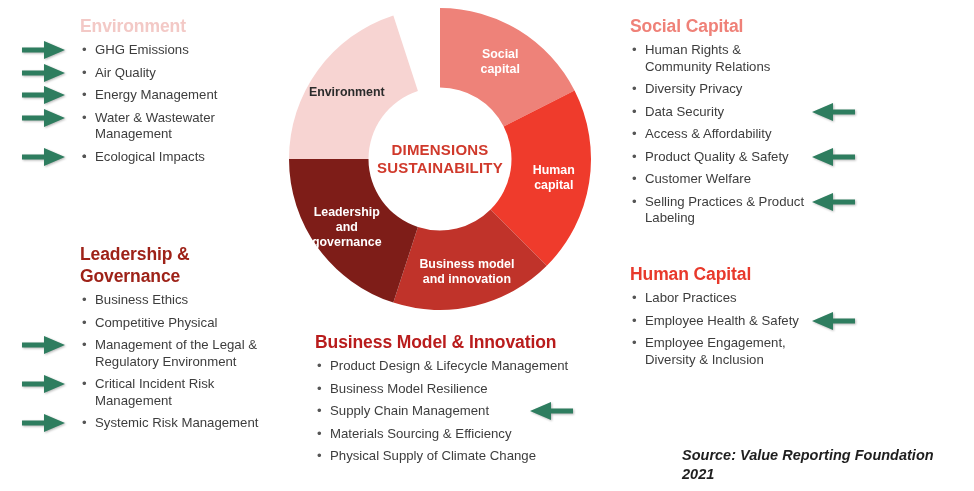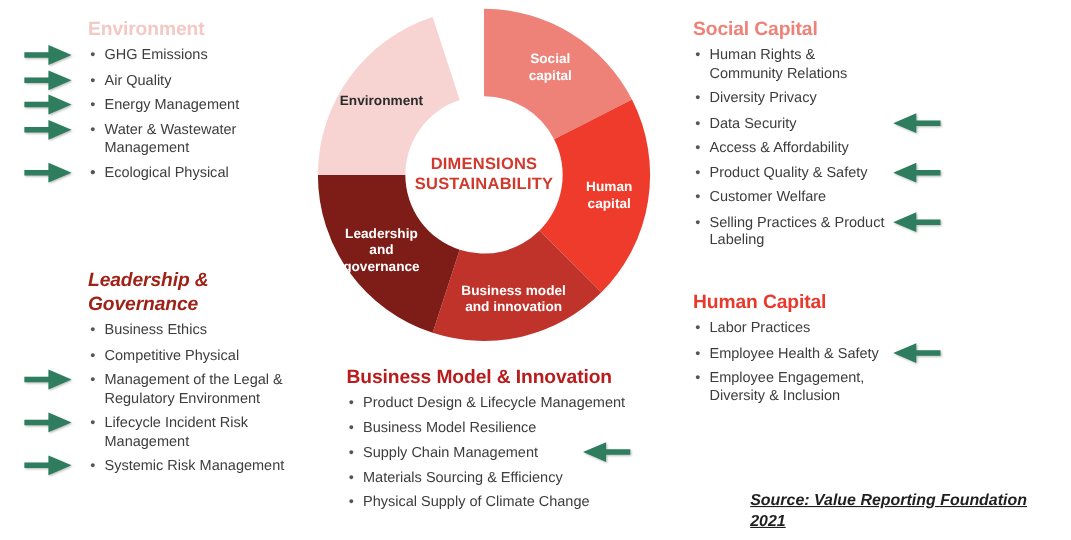--- a/index.html
+++ b/index.html
@@ -18,21 +18,21 @@
 
   .panel { position: absolute; }
 
   .sec-title {
     font-weight: bold;
     font-size: 17.5px;
     line-height: 21px;
     margin: 0 0 5px 0;
     letter-spacing: -0.1px;
   }
-  .sec-title.two-line { line-height: 22px; font-style: italic; }
+  .sec-title.two-line { line-height: 22px; }
 
   ul.items {
     list-style: none;
     margin: 0;
     padding: 0;
   }
   ul.items li {
     position: relative;
     padding-left: 15px;
     font-size: 13.2px;
@@ -95,21 +95,20 @@
   #source-note {
     position: absolute;
     left: 682px;
     top: 446px;
     width: 292px;
     font-size: 14.5px;
     line-height: 19px;
     font-style: italic;
     font-weight: bold;
     color: #1f1f1f;
-    text-decoration: underline;
   }
 </style>
 </head>
 <body>
 
 <div id="donut-wrap">
   <svg id="donut-svg" width="306" height="306" viewBox="0 0 306 306">
       <path d="M2,153.00000000000003 A151,151 0 0 1 106.33843384938291,9.390466039431828 L130.90528490219126,84.99945908489653 A71.5,71.5 0 0 0 81.5,153 Z" fill="#f7d4d2"></path>
       <text class="slice-label dark" x="59.760791398287296" y="89.75774967329248"><tspan x="59.760791398287296">Environment</tspan></text>
       <path d="M153,2 A151,151 0 0 1 287.54198515244354,84.44743453932844 L216.7069664794683,120.53967926862241 A71.5,71.5 0 0 0 153,81.5 Z" fill="#ee8279"></path>
@@ -128,34 +127,34 @@
 </div>
 
 <div class="panel" id="panel-environment" style="left:80px; top:16px; width:190px;">
   <div class="sec-title" id="title-environment" style="color: rgb(243, 201, 198);">Environment</div>
   <ul class="items" id="list-environment">
       <li><span class="bullet">•</span><span>GHG Emissions</span></li>
       <li><span class="bullet">•</span><span>Air Quality</span></li>
       <li><span class="bullet">•</span><span>Energy Management</span></li>
       <li><span class="bullet">•</span><span>Water &amp; Wastewater Management</span></li>
       <li><span class="bullet">•</span></li>
-      <li><span class="bullet">•</span><span>Ecological Physical</span></li>
+      <li><span class="bullet">•</span><span>Ecological Impacts</span></li>
     </ul>
 </div>
 
 <div class="panel" id="panel-leadership" style="left:80px; top:243px; width:200px;">
   <div class="sec-title two-line" id="title-leadership" style="color: rgb(158, 34, 24);">
     <div>Leadership &amp;</div>
     <div>Governance</div>
   </div>
   <ul class="items" id="list-leadership">
       <li><span class="bullet">•</span><span>Business Ethics</span></li>
       <li><span class="bullet">•</span><span>Competitive Physical</span></li>
       <li><span class="bullet">•</span><span>Management of the Legal &amp; Regulatory Environment</span></li>
-      <li><span class="bullet">•</span><span>Lifecycle Incident Risk Management</span></li>
+      <li><span class="bullet">•</span><span>Critical Incident Risk Management</span></li>
       <li><span class="bullet">•</span><span>Systemic Risk Management</span></li>
     </ul>
 </div>
 
 <div class="panel" id="panel-social" style="left:630px; top:16px; width:180px;">
   <div class="sec-title" id="title-social" style="color: rgb(239, 129, 120);">Social Capital</div>
   <ul class="items" id="list-social">
       <li><span class="bullet">•</span><span>Human Rights &amp; Community Relations</span></li>
       <li><span class="bullet">•</span><span>Diversity Privacy</span></li>
       <li><span class="bullet">•</span><span>Data Security</span></li>

